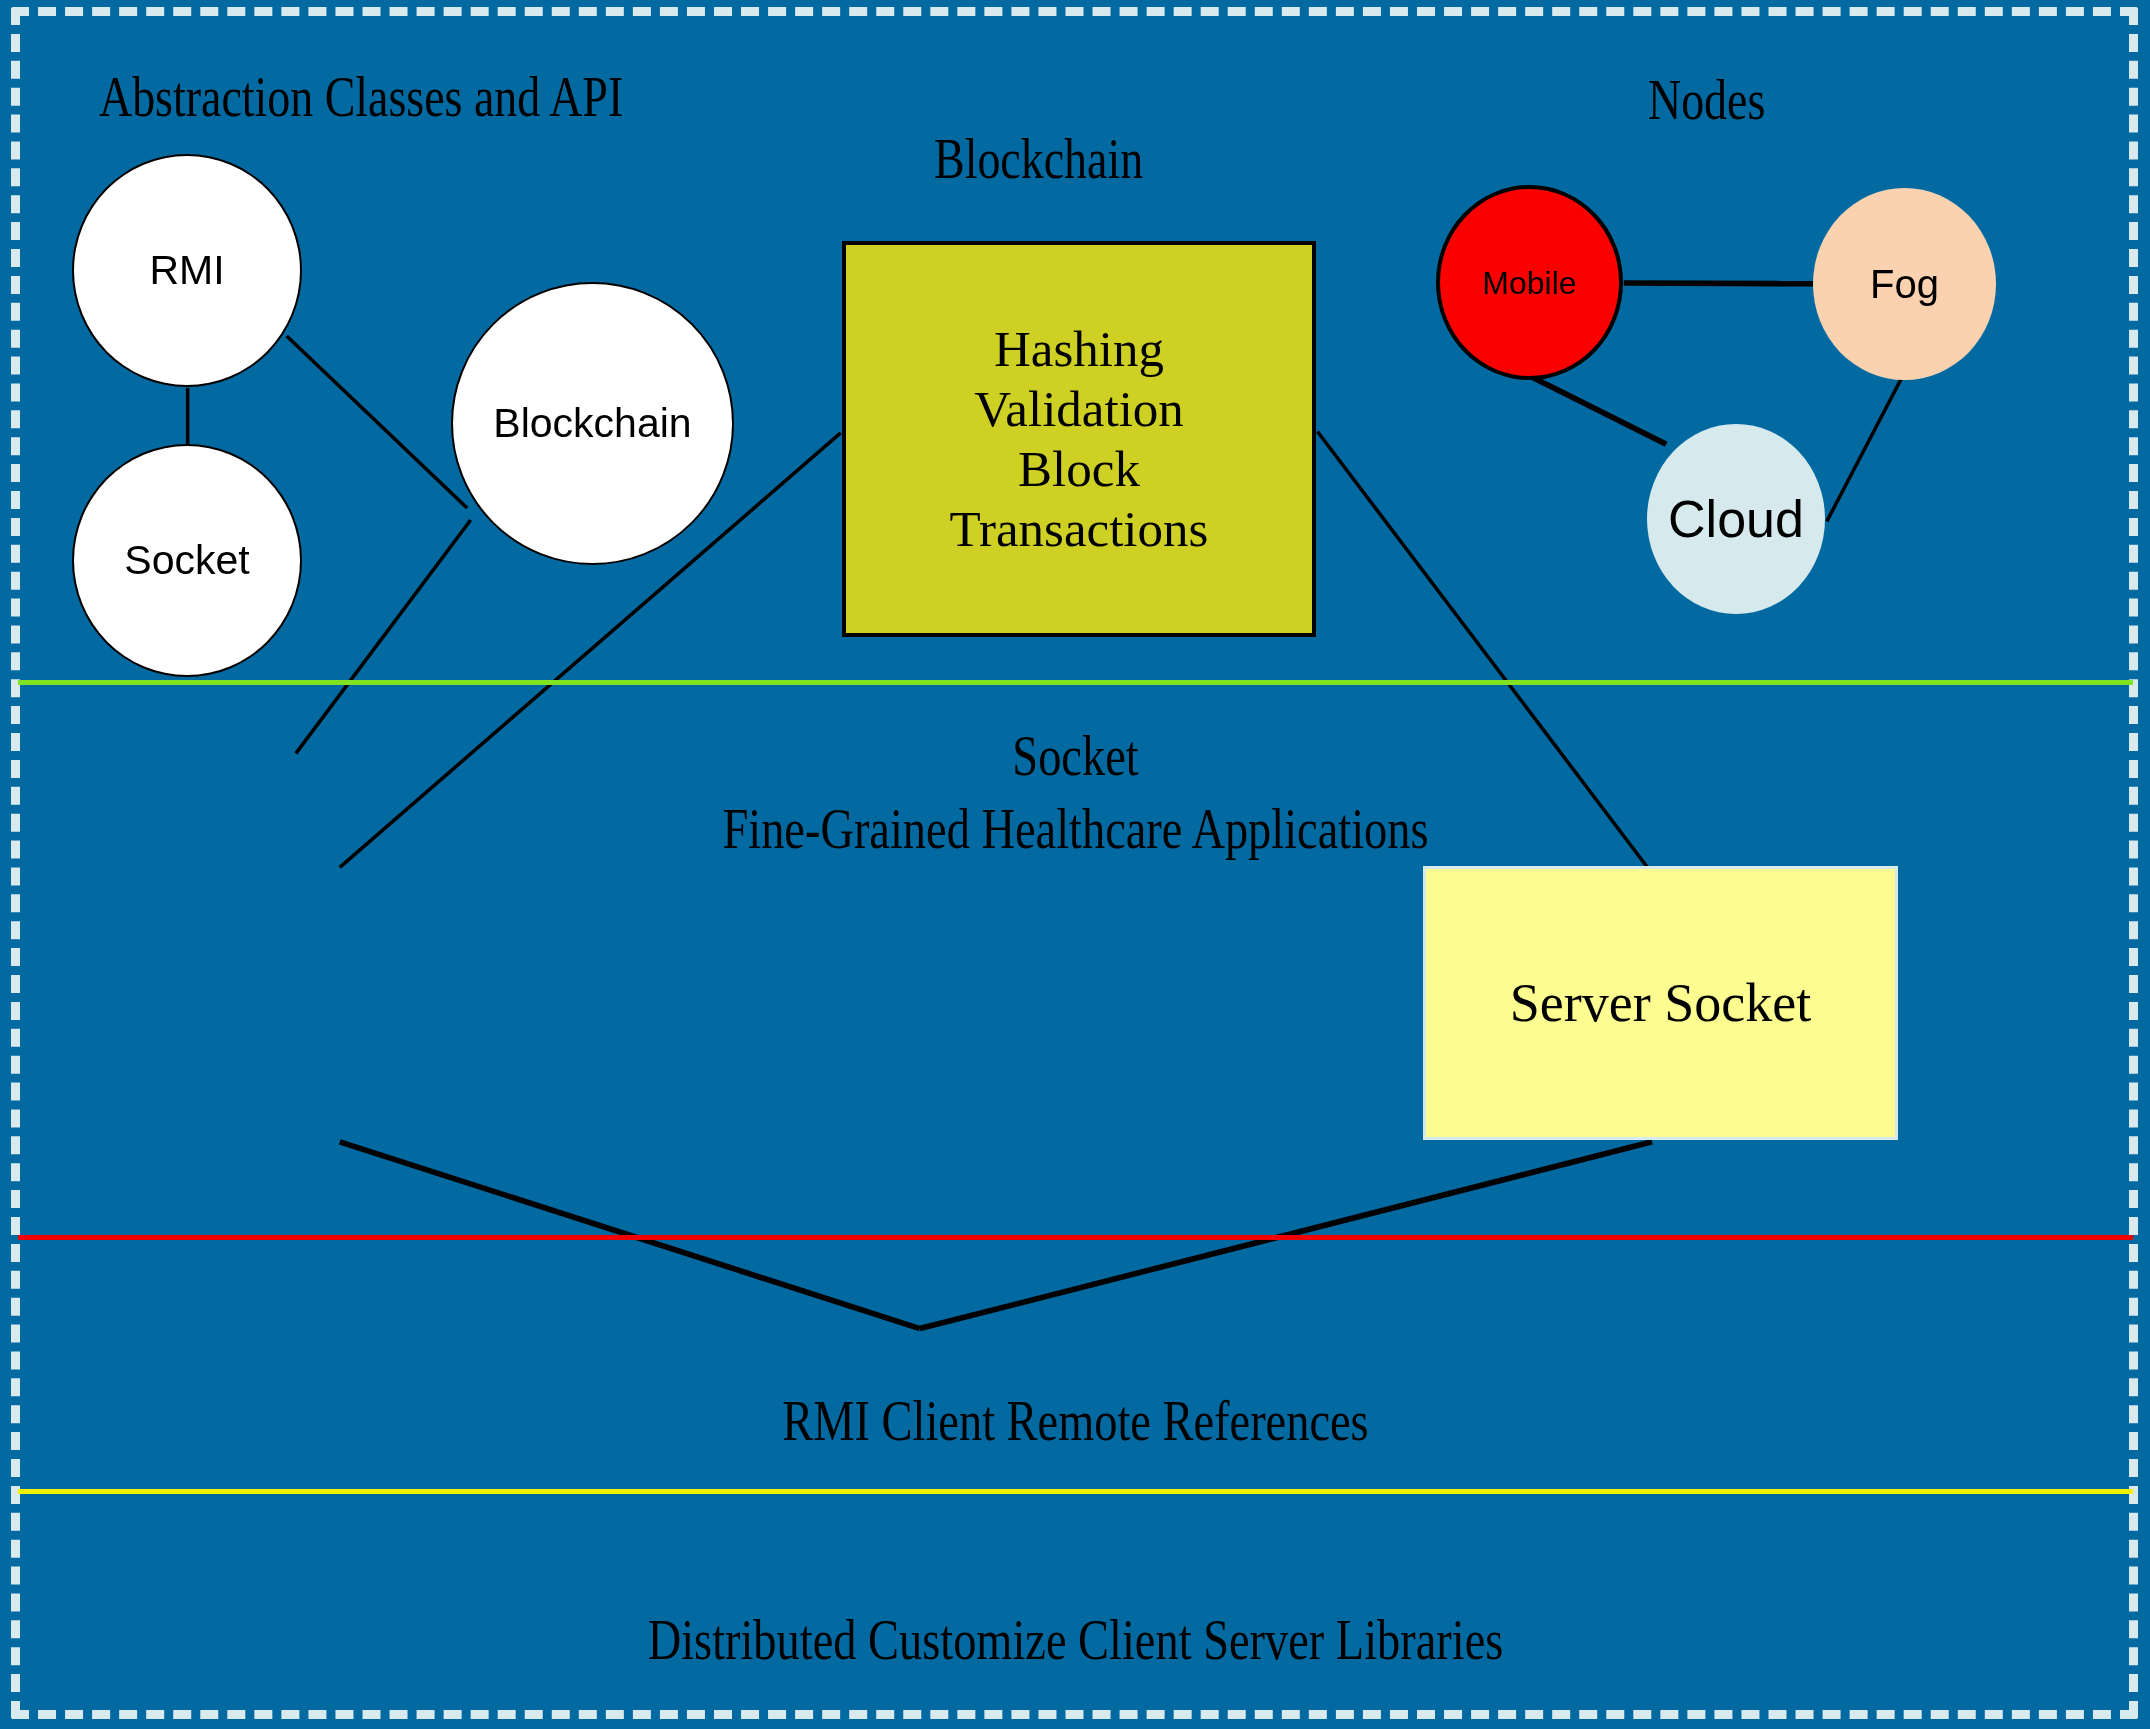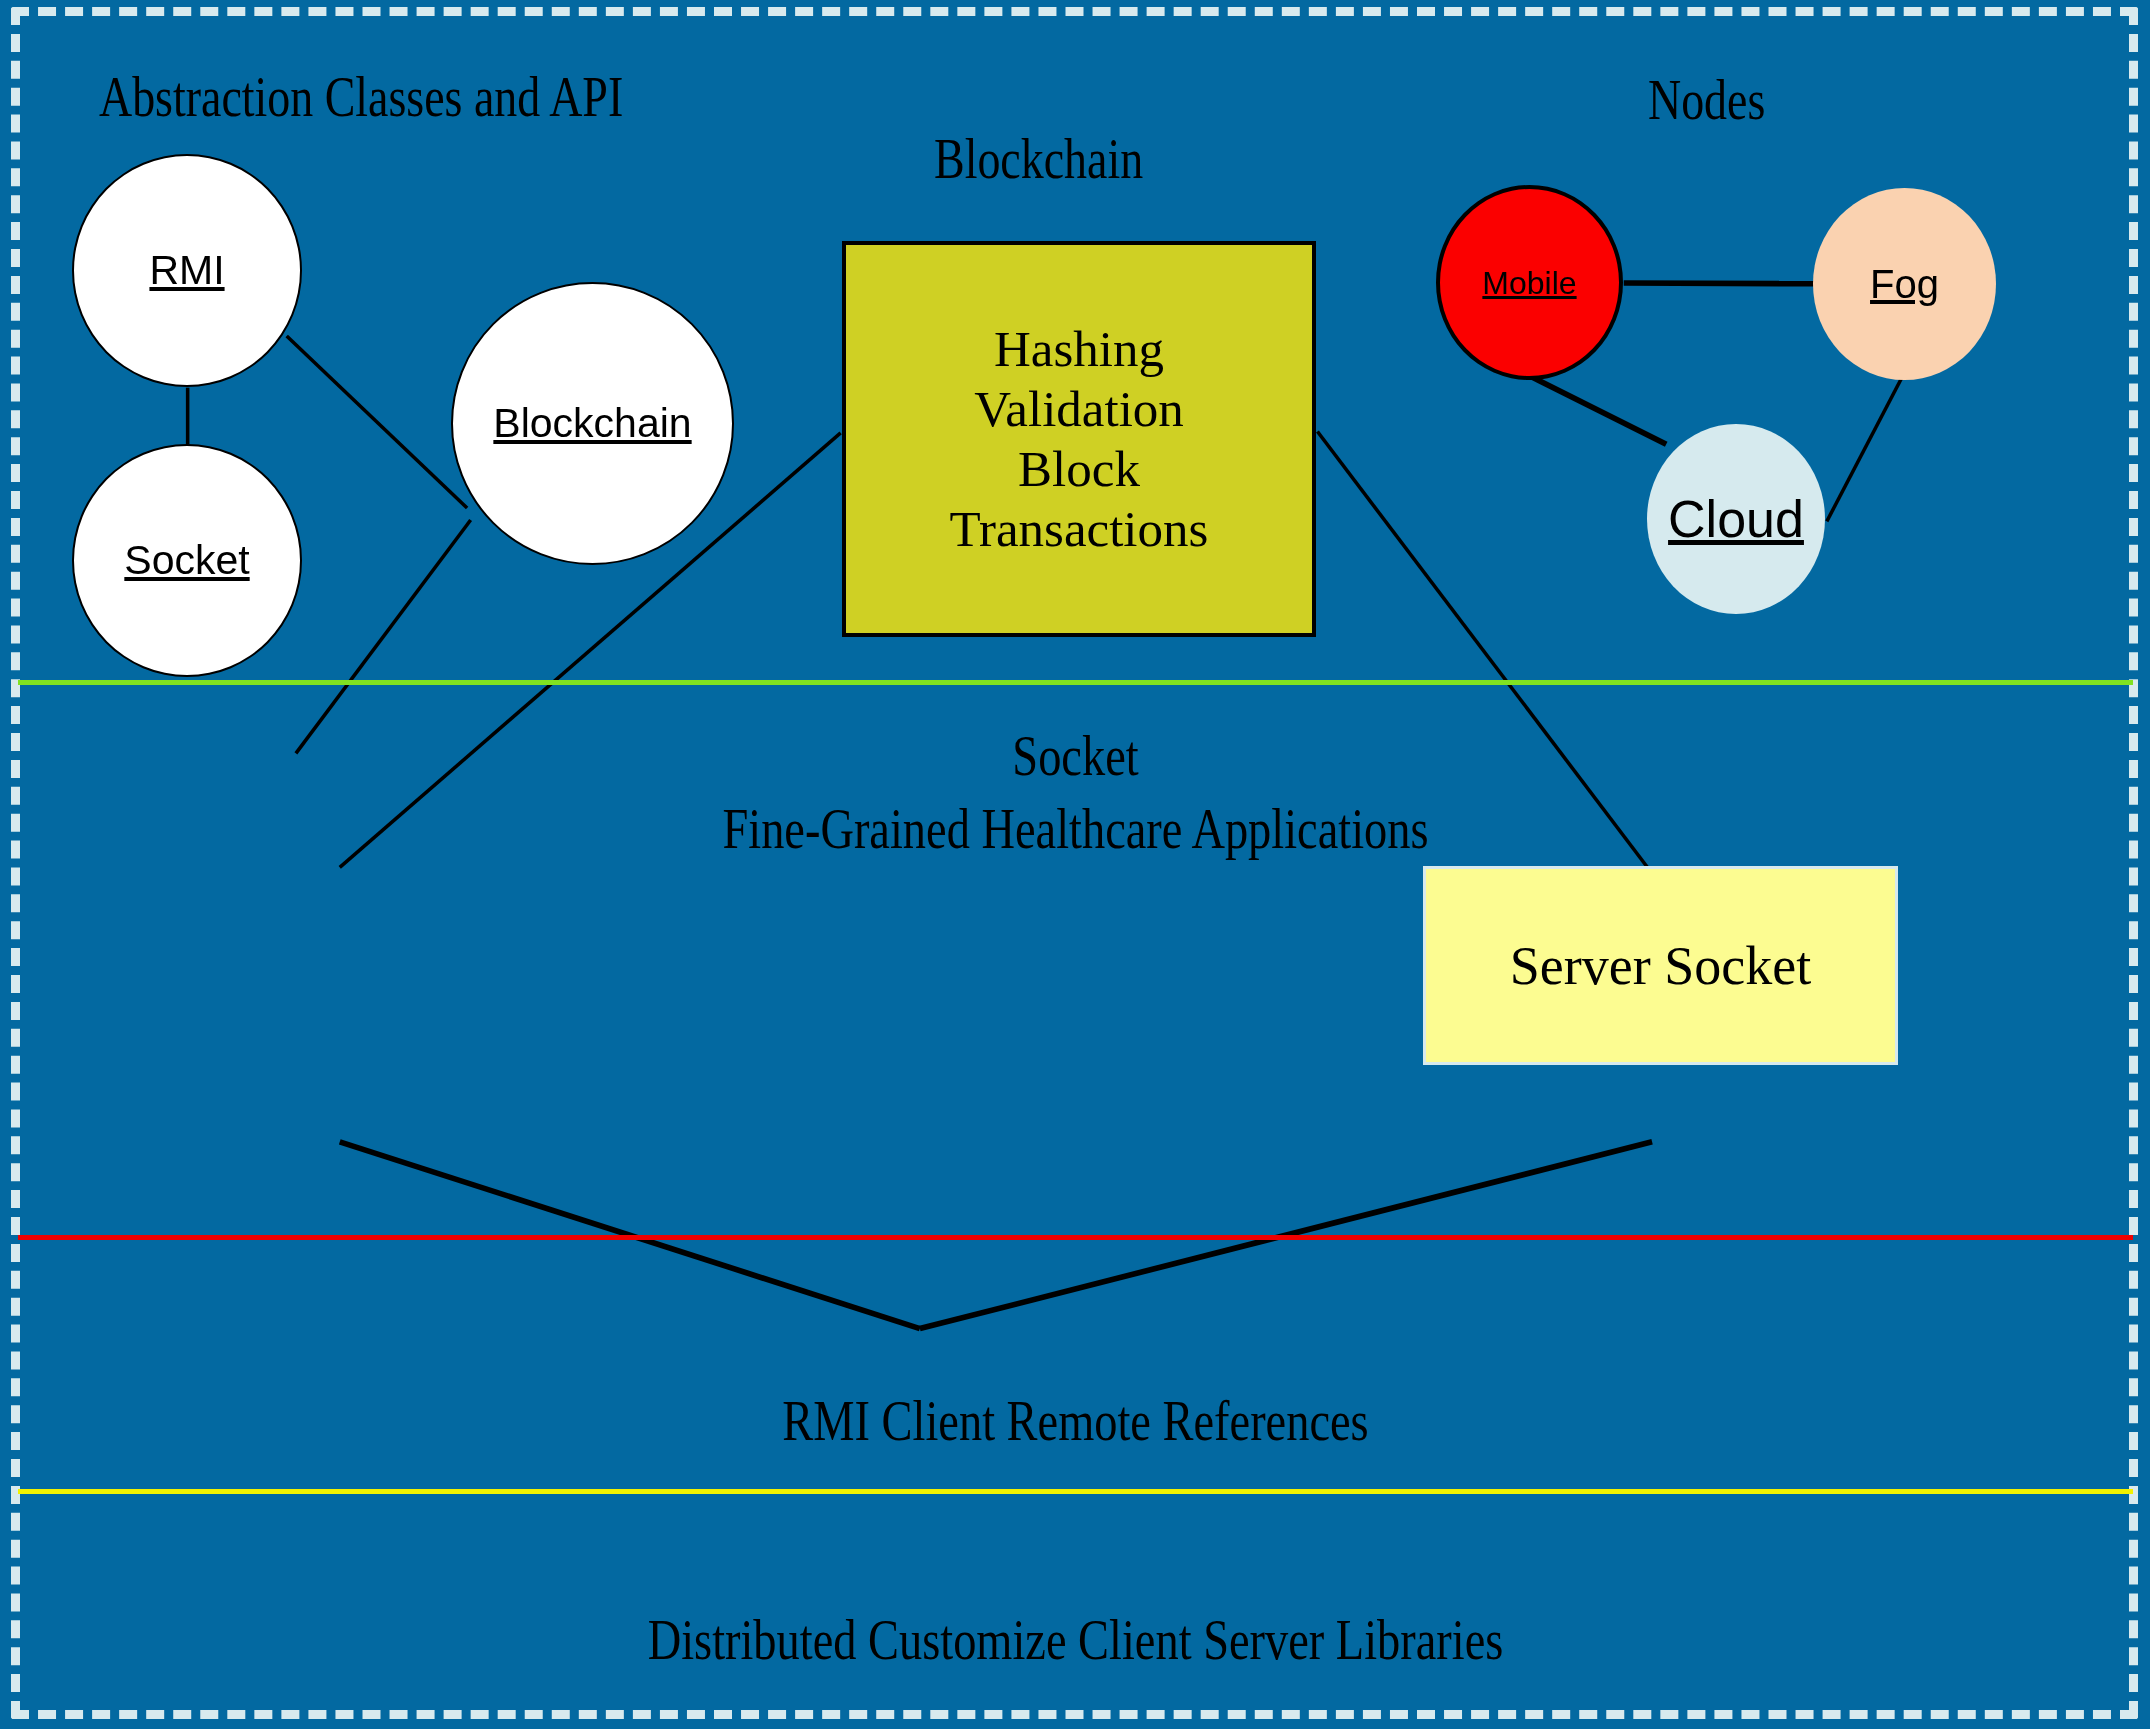--- a/index.html
+++ b/index.html
@@ -54,21 +54,20 @@
     border-radius: 50%;
     display: flex;
     align-items: center;
     justify-content: center;
     box-sizing: border-box;
     color: #000000;
     font-family: "Liberation Sans", "DejaVu Sans", sans-serif;
     font-size: 41px;
     text-align: center;
     line-height: 1;
-    text-decoration: underline;
   }
   #node-rmi {
     left: 72px; top: 154px; width: 230px; height: 233px;
     background: #ffffff; border: 2.1px solid #000000;
   }
   #node-socket {
     left: 72px; top: 444px; width: 230px; height: 233px;
     background: #ffffff; border: 2.1px solid #000000;
   }
   #node-abs-blockchain {
@@ -107,21 +106,21 @@
     background: #cfd024; border: 4.2px solid #000000;
     font-size: 51px; line-height: 1.18;
     white-space: pre-line;
   }
   #block-client-socket {
     left: 108px; top: 866px; width: 481px; height: 274px;
     background: #e9ec00; border: 2.1px solid #d2d400;
     font-size: 54px;
   }
   #block-server-socket {
-    left: 1423px; top: 866px; width: 475px; height: 199px;
+    left: 1423px; top: 866px; width: 475px; height: 274px;
     background: #fcfc91; border: 3.5px solid #d7eaee;
     font-size: 54px;
     text-align: center;
   }
 
   
   .rule { position: absolute; height: 0; border-top-style: solid; }
   #rule-green  { left: 18.4px; top: 680px;  width: 2115px; border-top-width: 5px;  border-top-color: #80e222; }
   #rule-red    { left: 18.4px; top: 1235px; width: 2115px; border-top-width: 5px;  border-top-color: #f00000; }
   #rule-yellow { left: 18.4px; top: 1489px; width: 2115px; border-top-width: 5px;  border-top-color: #f2f200; }

